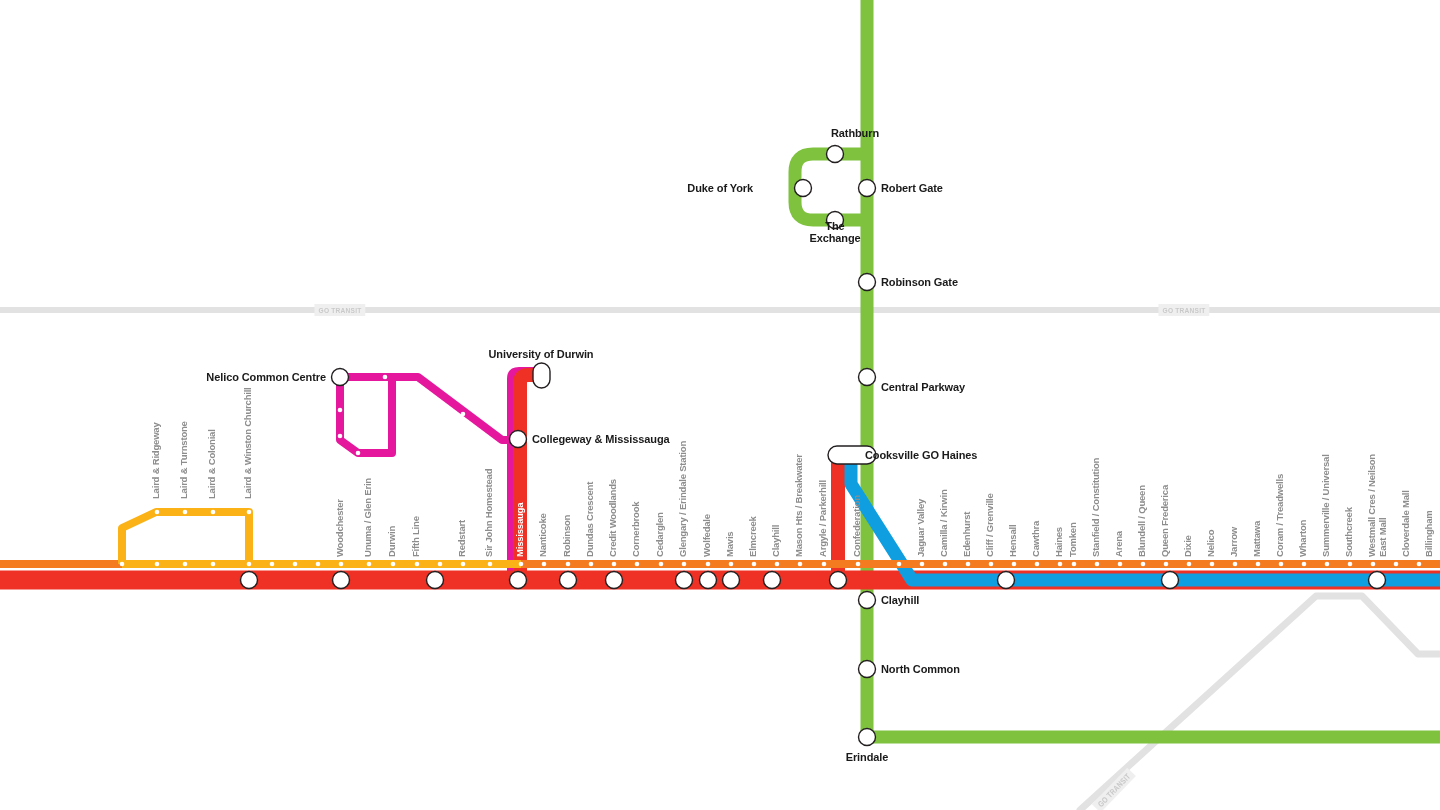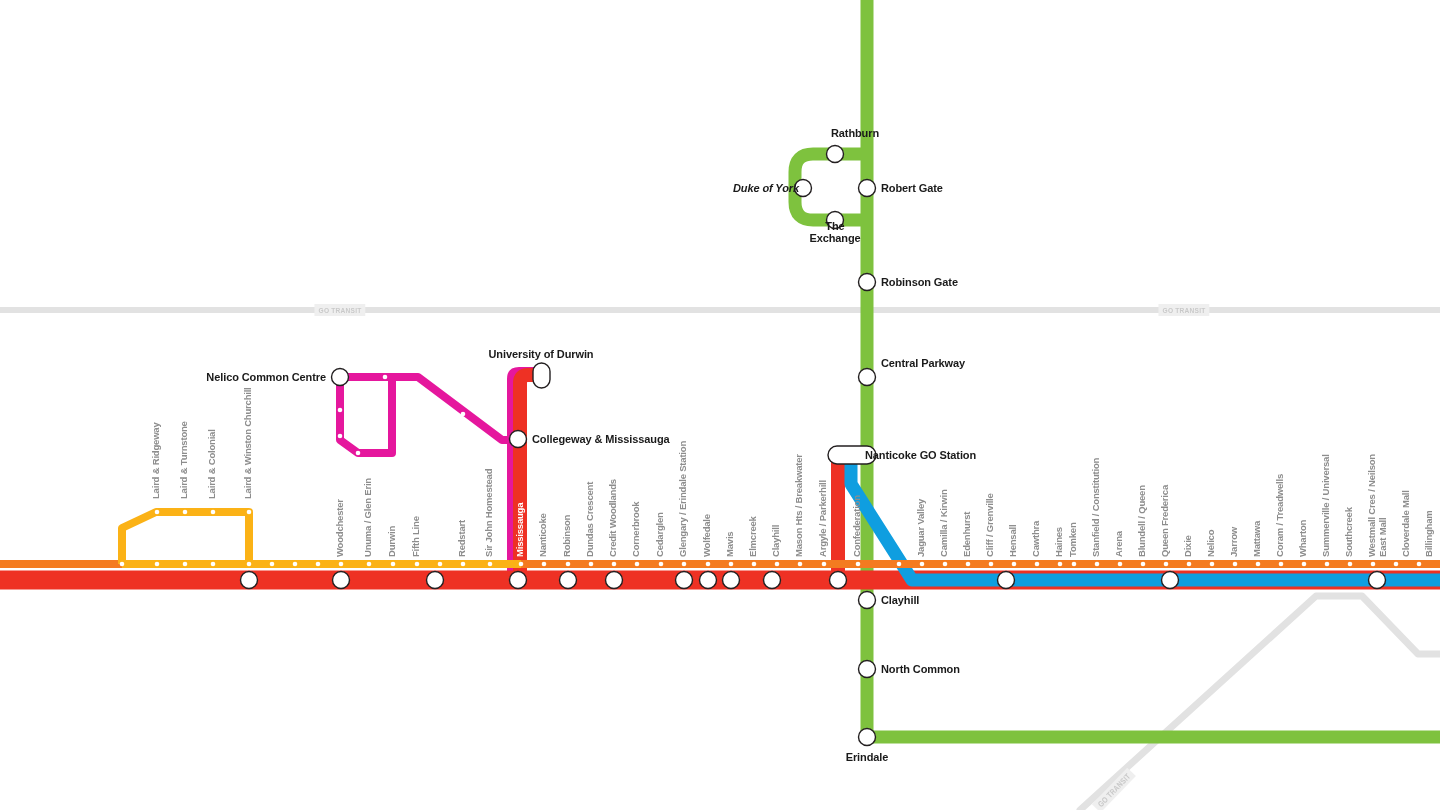--- a/index.html
+++ b/index.html
@@ -157,31 +157,31 @@
 
     <g>
       <rect x="828" y="446" width="48" height="18" rx="9" ry="9" fill="#ffffff" stroke="#231f20" stroke-width="1.4"></rect>
       <rect x="533" y="363" width="17" height="25" rx="8.5" ry="8.5" fill="#ffffff" stroke="#231f20" stroke-width="1.4"></rect>
     </g>
 
   </svg>
 
   <div id="label-layer">
       <div class="stn-label c" style="left: 835px; top: 133px; margin-left: 20px;">Rathburn</div>
-      <div class="stn-label l" style="left: 799px; top: 188px; font-style: italic;">Duke of York</div>
+      <div class="stn-label l" style="left: 753px; top: 188px;">Duke of York</div>
       <div class="stn-label r" style="left: 881px; top: 188px;">Robert Gate</div>
       <div class="stn-label c" style="left: 835px; top: 232px;">The<br>Exchange</div>
       <div class="stn-label r" style="left: 881px; top: 282px;">Robinson Gate</div>
-      <div class="stn-label r" style="left: 881px; top: 363px;">Central Parkway</div>
+      <div class="stn-label r" style="left: 881px; top: 387px;">Central Parkway</div>
       <div class="stn-label r" style="left: 881px; top: 600px;">Clayhill</div>
       <div class="stn-label r" style="left: 881px; top: 669px;">North Common</div>
       <div class="stn-label c" style="left: 867px; top: 757px;">Erindale</div>
       <div class="stn-label l" style="left: 326px; top: 377px;">Nelico Common Centre</div>
       <div class="stn-label r" style="left: 532px; top: 439px;">Collegeway &amp; Mississauga</div>
-      <div class="stn-label r" style="left: 865px; top: 455px;">Nanticoke GO Station</div>
+      <div class="stn-label r" style="left: 865px; top: 455px;">Cooksville GO Haines</div>
       <div class="stn-label c" style="left: 541px; top: 354px;">University of Durwin</div>
     </div>
   <div id="tick-layer">
       <div class="tick-label" style="left: 161px; top: 488px;">Laird &amp; Ridgeway</div>
       <div class="tick-label" style="left: 189px; top: 488px;">Laird &amp; Turnstone</div>
       <div class="tick-label" style="left: 217px; top: 488px;">Laird &amp; Colonial</div>
       <div class="tick-label" style="left: 253px; top: 488px;">Laird &amp; Winston Churchill</div>
       <div class="tick-label" style="left: 345px; top: 546px;">Woodchester</div>
       <div class="tick-label" style="left: 373px; top: 546px;">Unuma / Glen Erin</div>
       <div class="tick-label" style="left: 397px; top: 546px;">Durwin</div>

